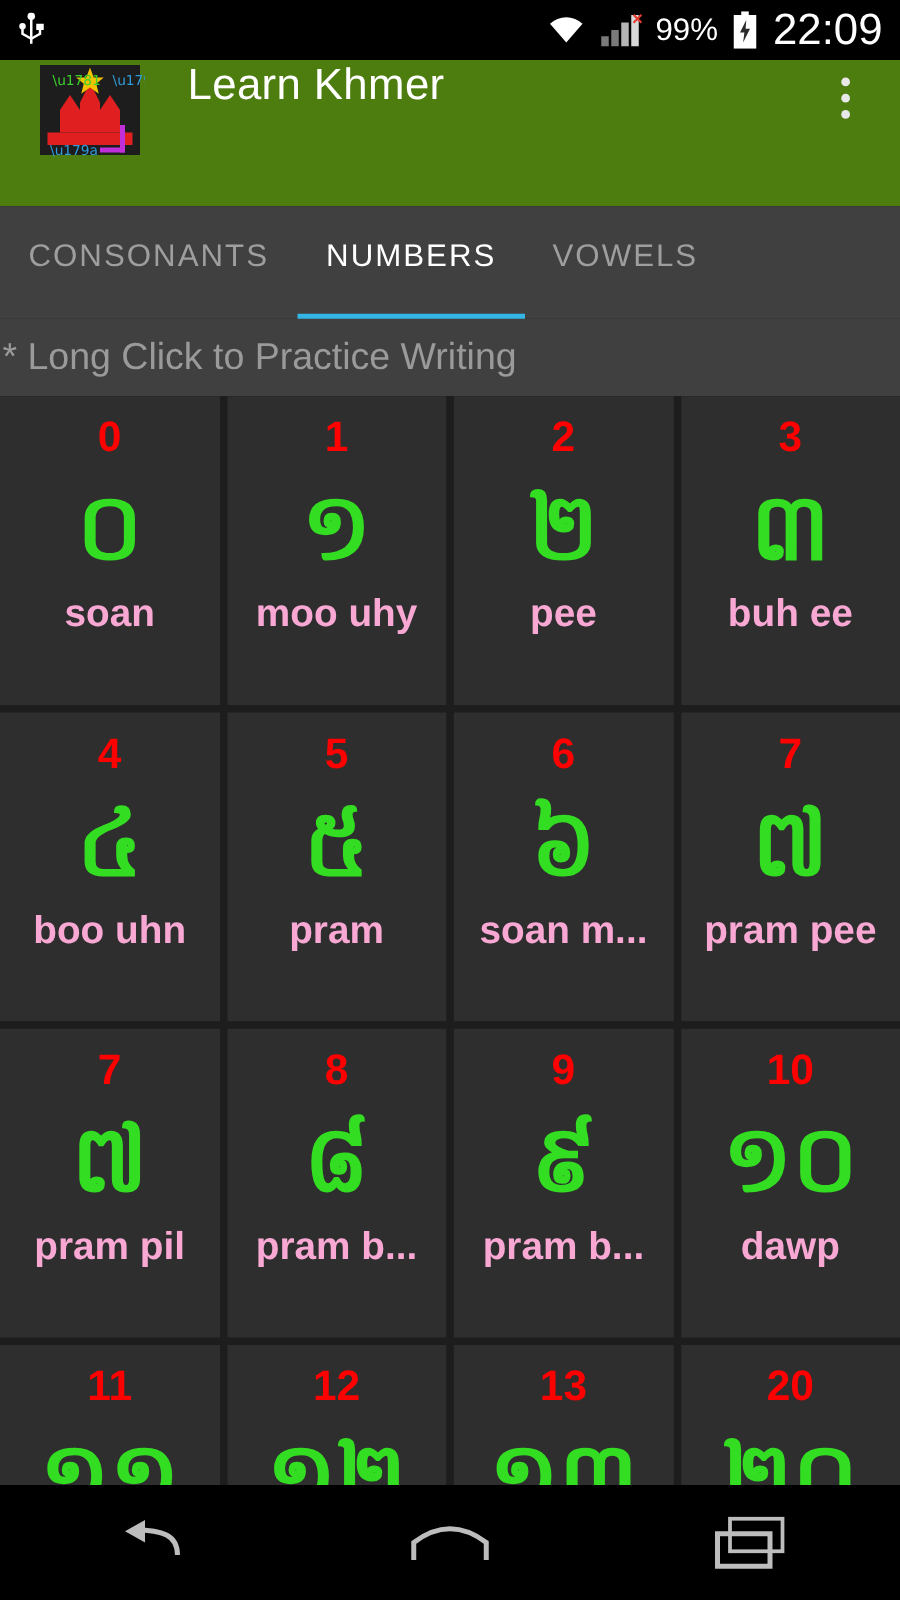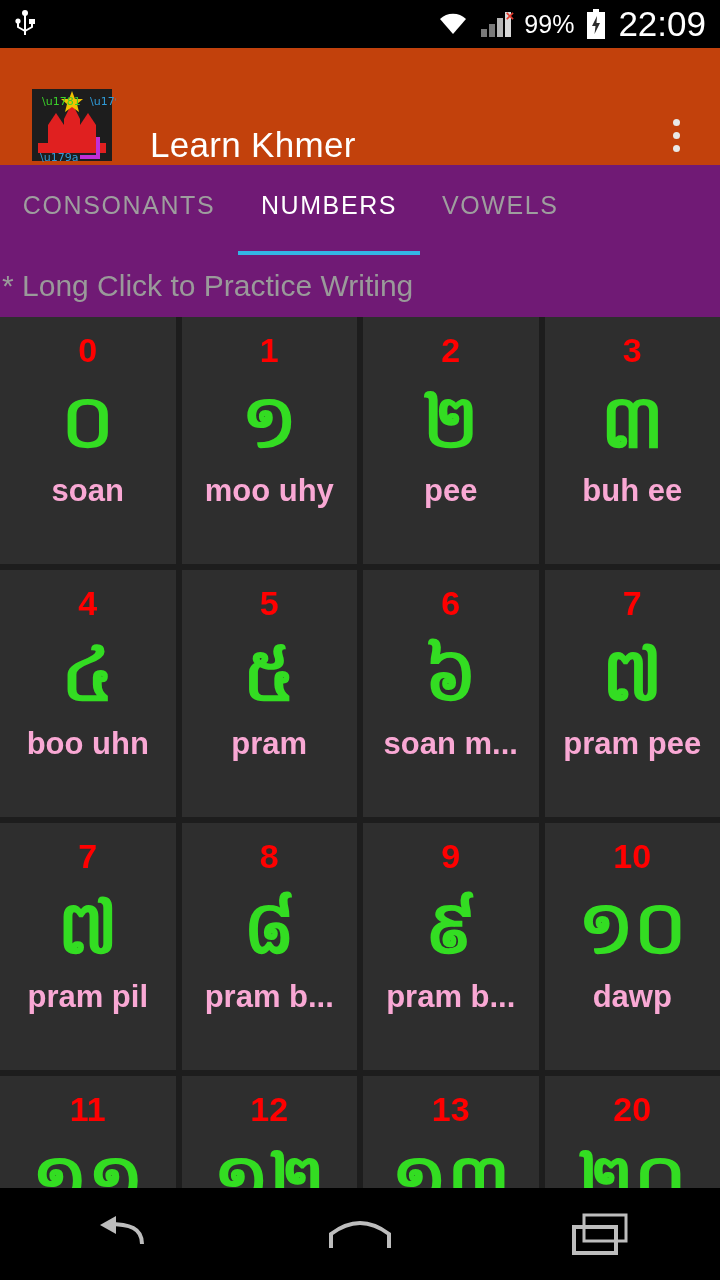--- a/index.html
+++ b/index.html
@@ -21,49 +21,49 @@
   .sb-batt-text { font-size: 25px; font-weight: 400; letter-spacing: 0; }
   .sb-clock { font-size: 35px; font-weight: 400; }
   .usb-icon { width: 22px; height: 28px; display:block; }
   .wifi-icon { width: 30px; height: 24px; display:block; }
   .signal-wrap { position: relative; width: 32px; height: 28px; }
   .signal-x { position:absolute; top:-2px; right:-2px; color:#e23b2e; font-size:15px; font-weight:bold; line-height:1;}
   .batt-icon { width: 20px; height: 30px; display:block; }
 
   
   .actionbar {
-    height: 117px; background: #c2410c; display: flex; align-items: flex-end;
+    height: 117px; background: #4d7c0f; display: flex; align-items: flex-start;
     padding: 0 22px 0 28px;
   }
   .app-logo { width: 88px; height: 80px; flex: 0 0 auto; position: relative; }
   .app-title {
     color: #ffffff; font-size: 35px; font-weight: 400; margin-left: 34px;
     letter-spacing: 0.3px;
   }
   .overflow { margin-left: auto; width: 44px; height: 60px; display:flex;
               flex-direction: column; align-items:center; justify-content:center; gap:6px; }
   .overflow span { width: 7px; height: 7px; border-radius: 50%; background: #e8e8e8; display:block; }
 
   
-  .tabs { height: 90px; background: #701a75; display: flex; align-items: flex-start;
+  .tabs { height: 90px; background: #404040; display: flex; align-items: flex-start;
           padding-top: 22px; }
   .tab { flex: 0 0 auto; text-align: center; color: #9e9e9e; font-size: 25px;
          letter-spacing: 1.6px; padding: 0 22px; position: relative; height: 68px; }
   .tab .lbl { display:block; padding-top: 4px; }
   .tab.active { color: #ffffff; }
   .tab.active::after {
     content: ""; position: absolute; left: 0; right: 0; bottom: 0;
     height: 4px; background: #33b5e5;
   }
   .tab-consonants { width: 238px; }
   .tab-vowels { width: 147px; }
   .tab-numbers { width: 182px; }
 
   
-  .hint { height: 62px; background: #701a75; color: #9a9a9a; font-size: 30px;
+  .hint { height: 62px; background: #404040; color: #9a9a9a; font-size: 30px;
           display: flex; align-items: center; padding-left: 2px; }
 
   
   .grid {
     display: grid; grid-template-columns: repeat(4, 1fr);
     gap: 6px; padding: 0 0 0 0; background: #1d1d1d;
   }
   .cell {
     background: #2e2e2e; height: 247px; position: relative;
     display: flex; flex-direction: column; align-items: center;

